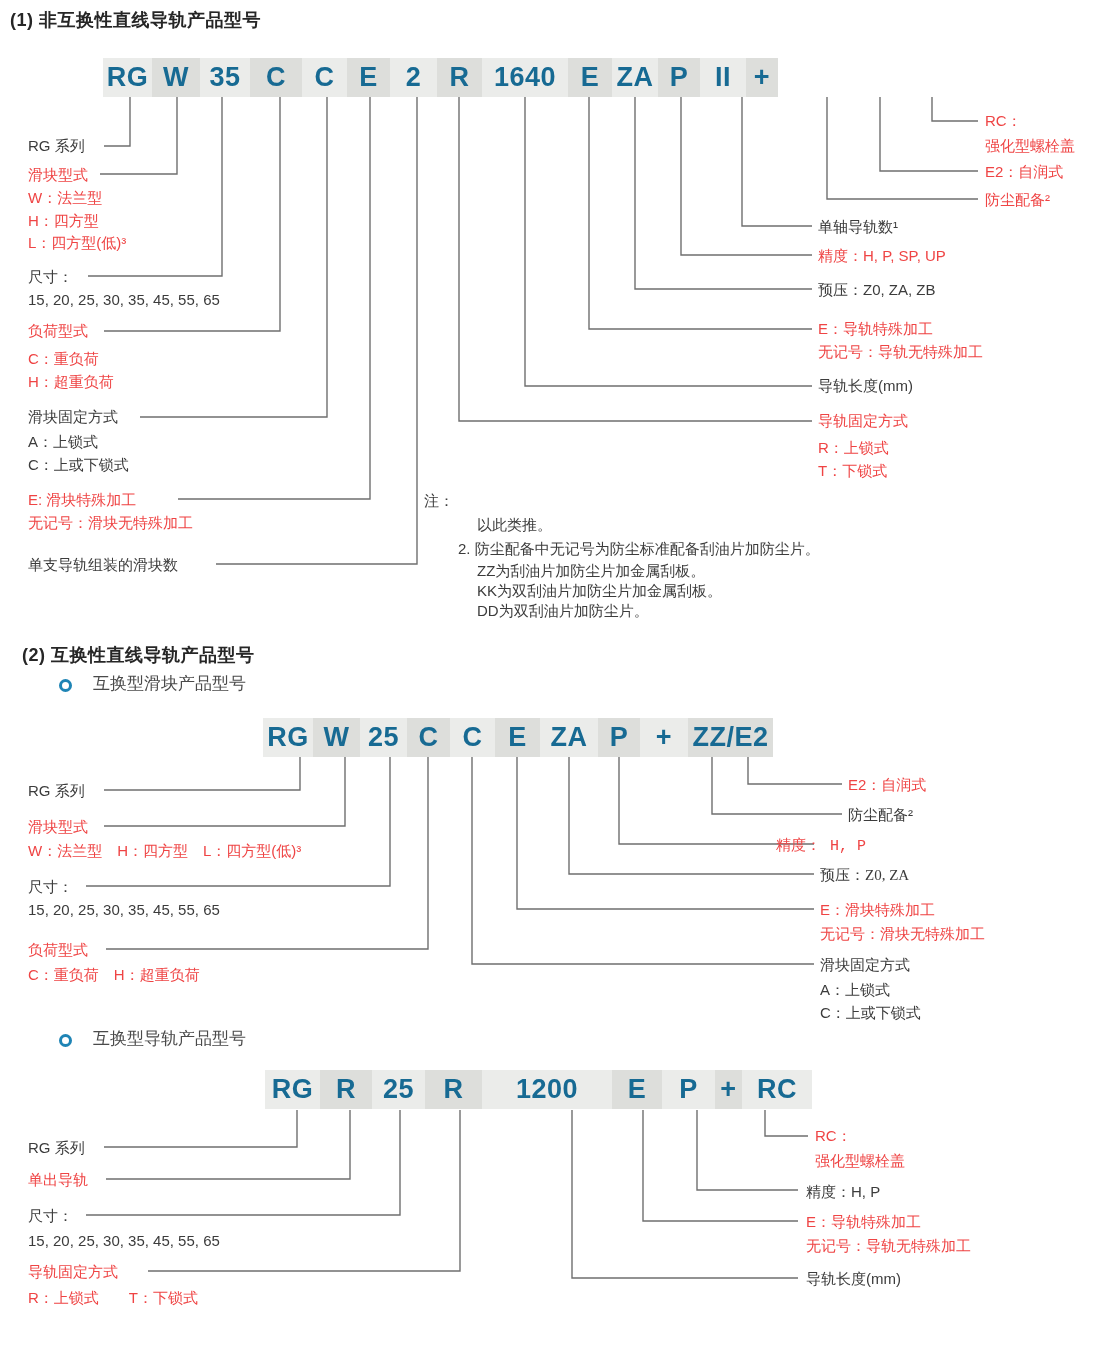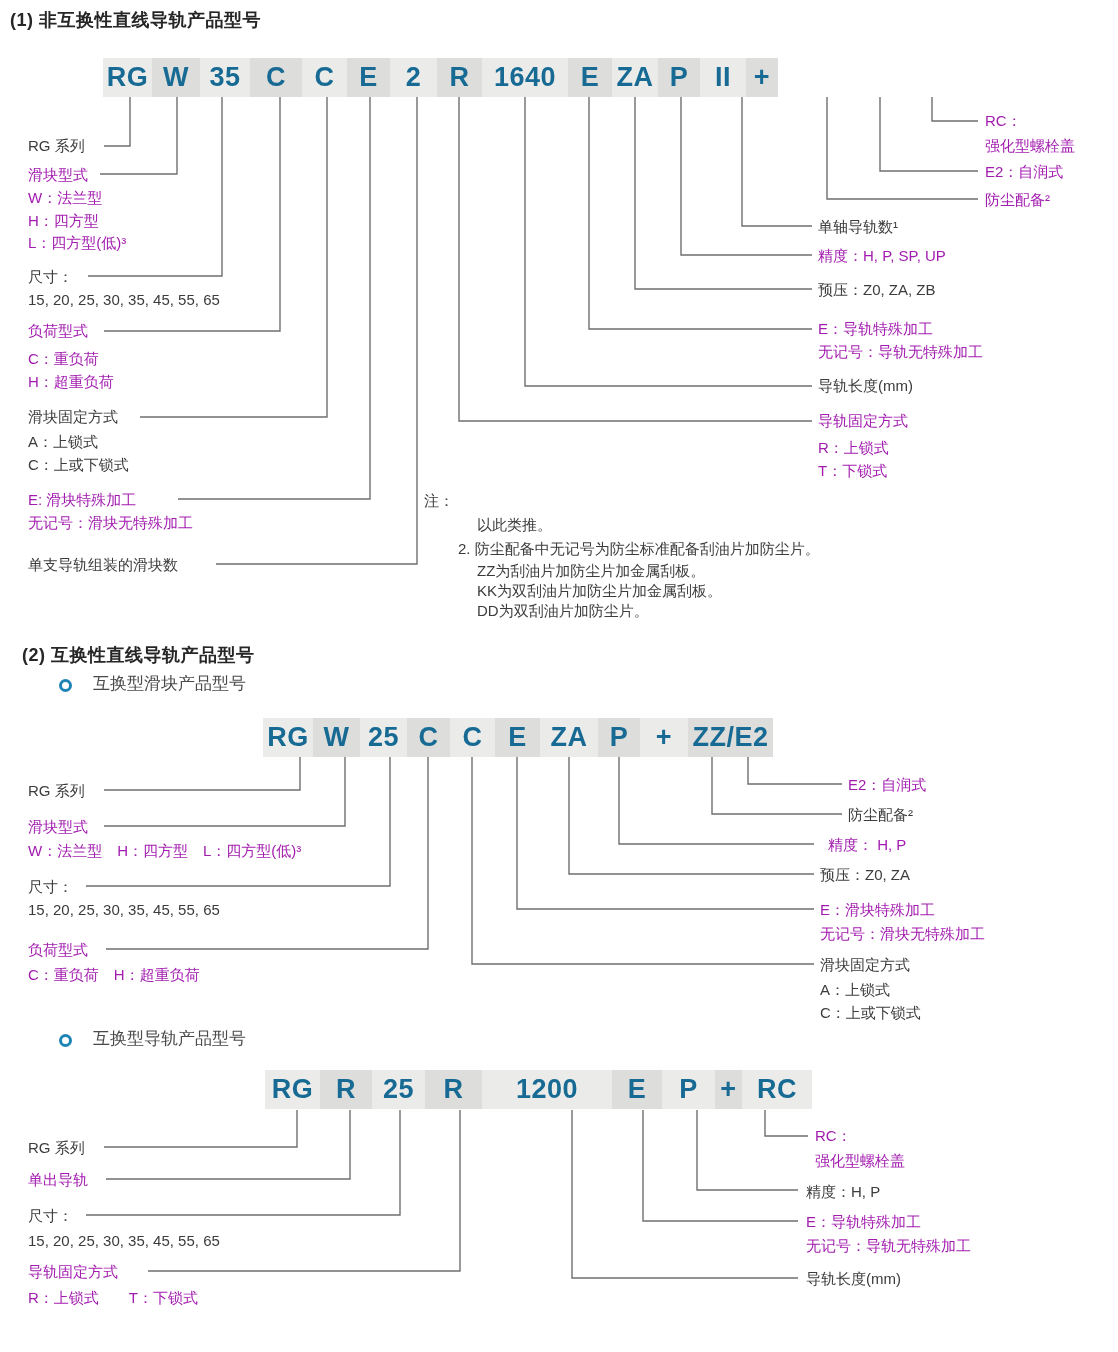--- a/index.html
+++ b/index.html
@@ -5,21 +5,21 @@
   html,body{margin:0;padding:0;background:#fff;}
   .canvas{position:relative;width:1118px;height:1352px;background:#ffffff;overflow:hidden;
           font-family:"Liberation Sans","DejaVu Sans",sans-serif;}
   .sec-title{position:absolute;font-size:18px;font-weight:bold;color:#262626;white-space:nowrap;letter-spacing:0.5px;}
   .code-strip{position:absolute;display:flex;height:39px;}
   .seg{display:flex;align-items:center;justify-content:center;font-weight:bold;font-size:27px;
        color:#176a93;white-space:nowrap;letter-spacing:0.5px;}
   .seg.l{background:#ebecea;}
   .seg.d{background:#dddedb;}
   .lb{position:absolute;font-size:15px;color:#3c3c3c;white-space:nowrap;}
-  .lb.blue{color:#a21caf;}
+  .lb.blue{color:#ef4444;}
   .note{position:absolute;font-size:15px;color:#3c3c3c;white-space:nowrap;}
   .bullet{position:absolute;width:7px;height:7px;border:3.5px solid #1e84b5;border-radius:50%;background:#fff;}
   .sub-title{position:absolute;font-size:17px;color:#4a4a4a;white-space:nowrap;}
   svg.lines{position:absolute;left:0;top:0;pointer-events:none;}
 </style>
 </head>
 <body>
 
 <div class="canvas">
 
@@ -144,22 +144,22 @@
   <div class="lb" style="left:28px;top:782px;">RG 系列</div>
   <div class="lb blue" style="left:28px;top:818px;">滑块型式</div>
   <div class="lb blue" style="left:28px;top:842px;">W：法兰型　H：四方型　L：四方型(低)³</div>
   <div class="lb" style="left:28px;top:878px;">尺寸：</div>
   <div class="lb" style="left:28px;top:901px;">15, 20, 25, 30, 35, 45, 55, 65</div>
   <div class="lb blue" style="left:28px;top:941px;">负荷型式</div>
   <div class="lb blue" style="left:28px;top:966px;">C：重负荷　H：超重负荷</div>
 
   <div class="lb blue" style="left:848px;top:776px;">E2：自润式</div>
   <div class="lb" style="left:848px;top:806px;">防尘配备²</div>
-  <div class="lb blue" style="left:828px;top:836px;">精度： H, P</div>
-  <div class="lb" style="left:820px;top:866px;">预压：Z0, ZA</div>
+  <div class="lb blue" style="left:776px;top:836px;font-family:Liberation Mono, monospace;">精度： H, P</div>
+  <div class="lb" style="left:820px;top:866px;font-family:Liberation Serif, serif;">预压：Z0, ZA</div>
   <div class="lb blue" style="left:820px;top:901px;">E：滑块特殊加工</div>
   <div class="lb blue" style="left:820px;top:925px;">无记号：滑块无特殊加工</div>
   <div class="lb" style="left:820px;top:956px;">滑块固定方式</div>
   <div class="lb" style="left:820px;top:981px;">A：上锁式</div>
   <div class="lb" style="left:820px;top:1004px;">C：上或下锁式</div>
 
   <div class="bullet" style="left:59px;top:1034px;"></div>
   <div class="sub-title" style="left:93px;top:1027px;">互换型导轨产品型号</div>
 
   <div class="code-strip" style="left:265px;top:1070px;">

